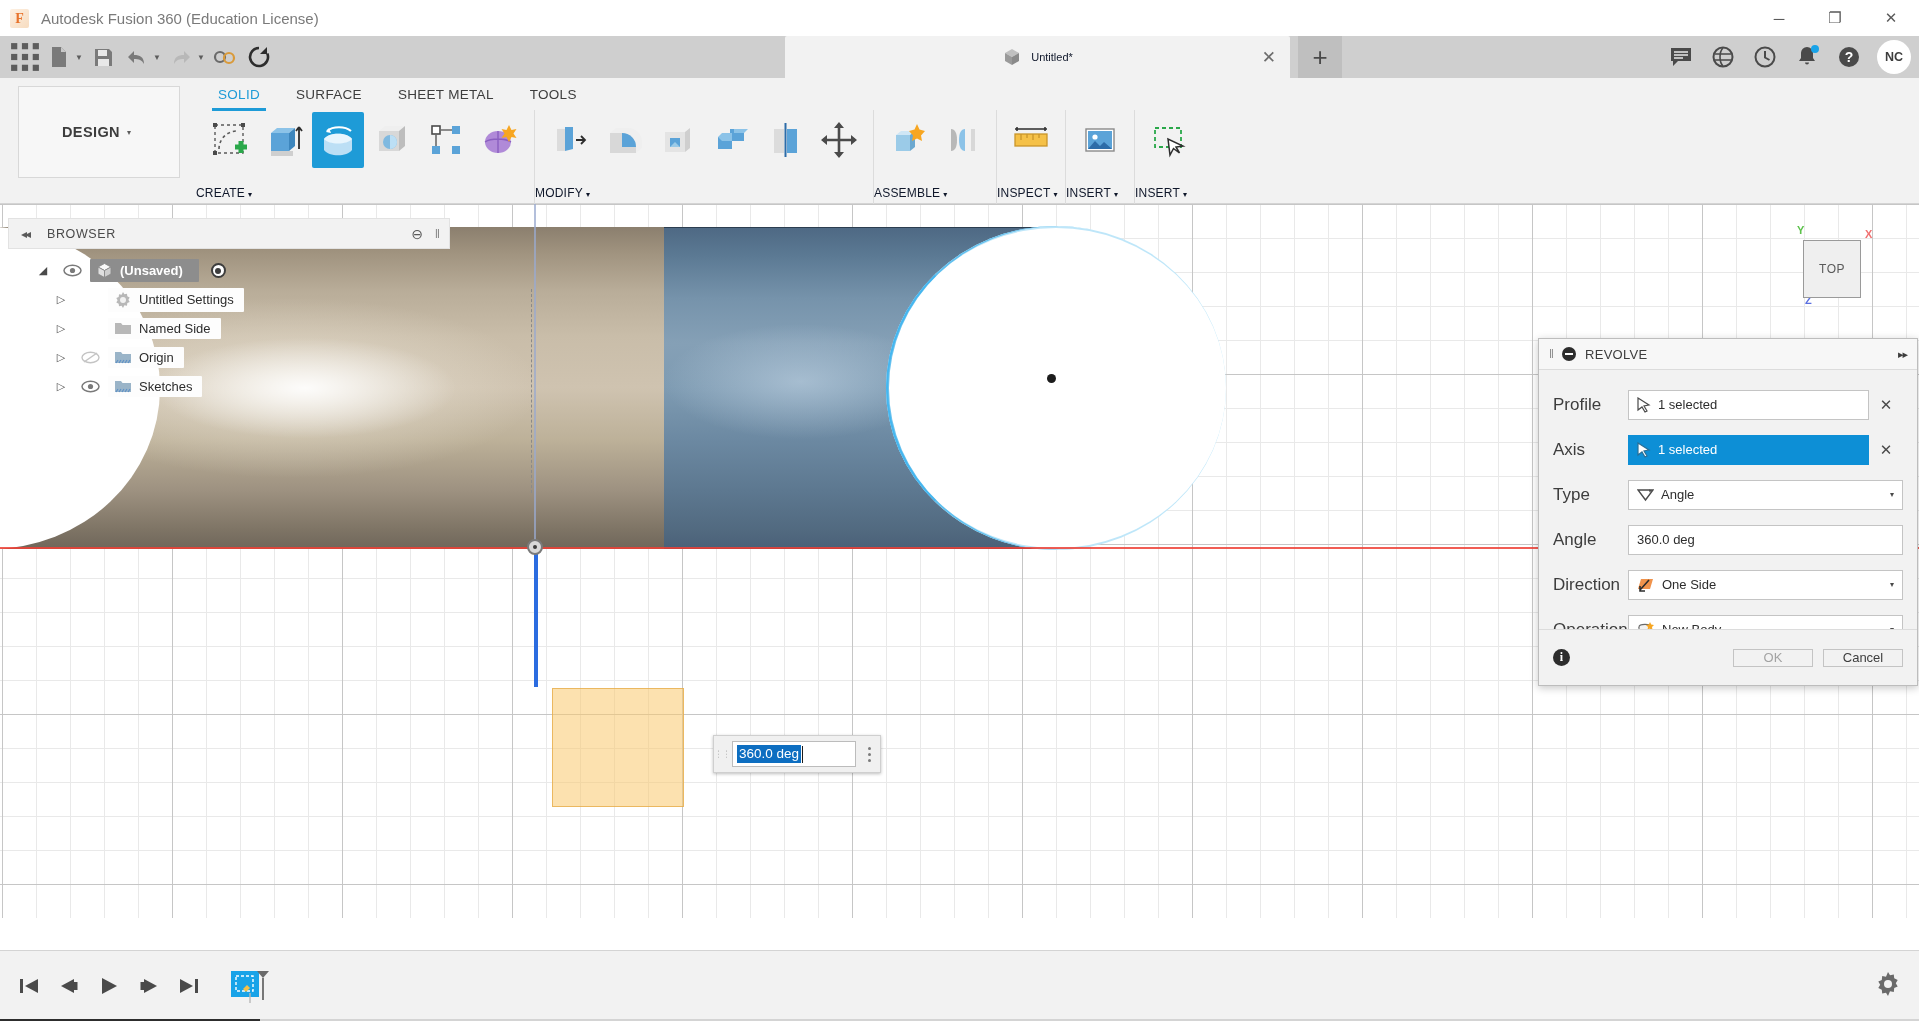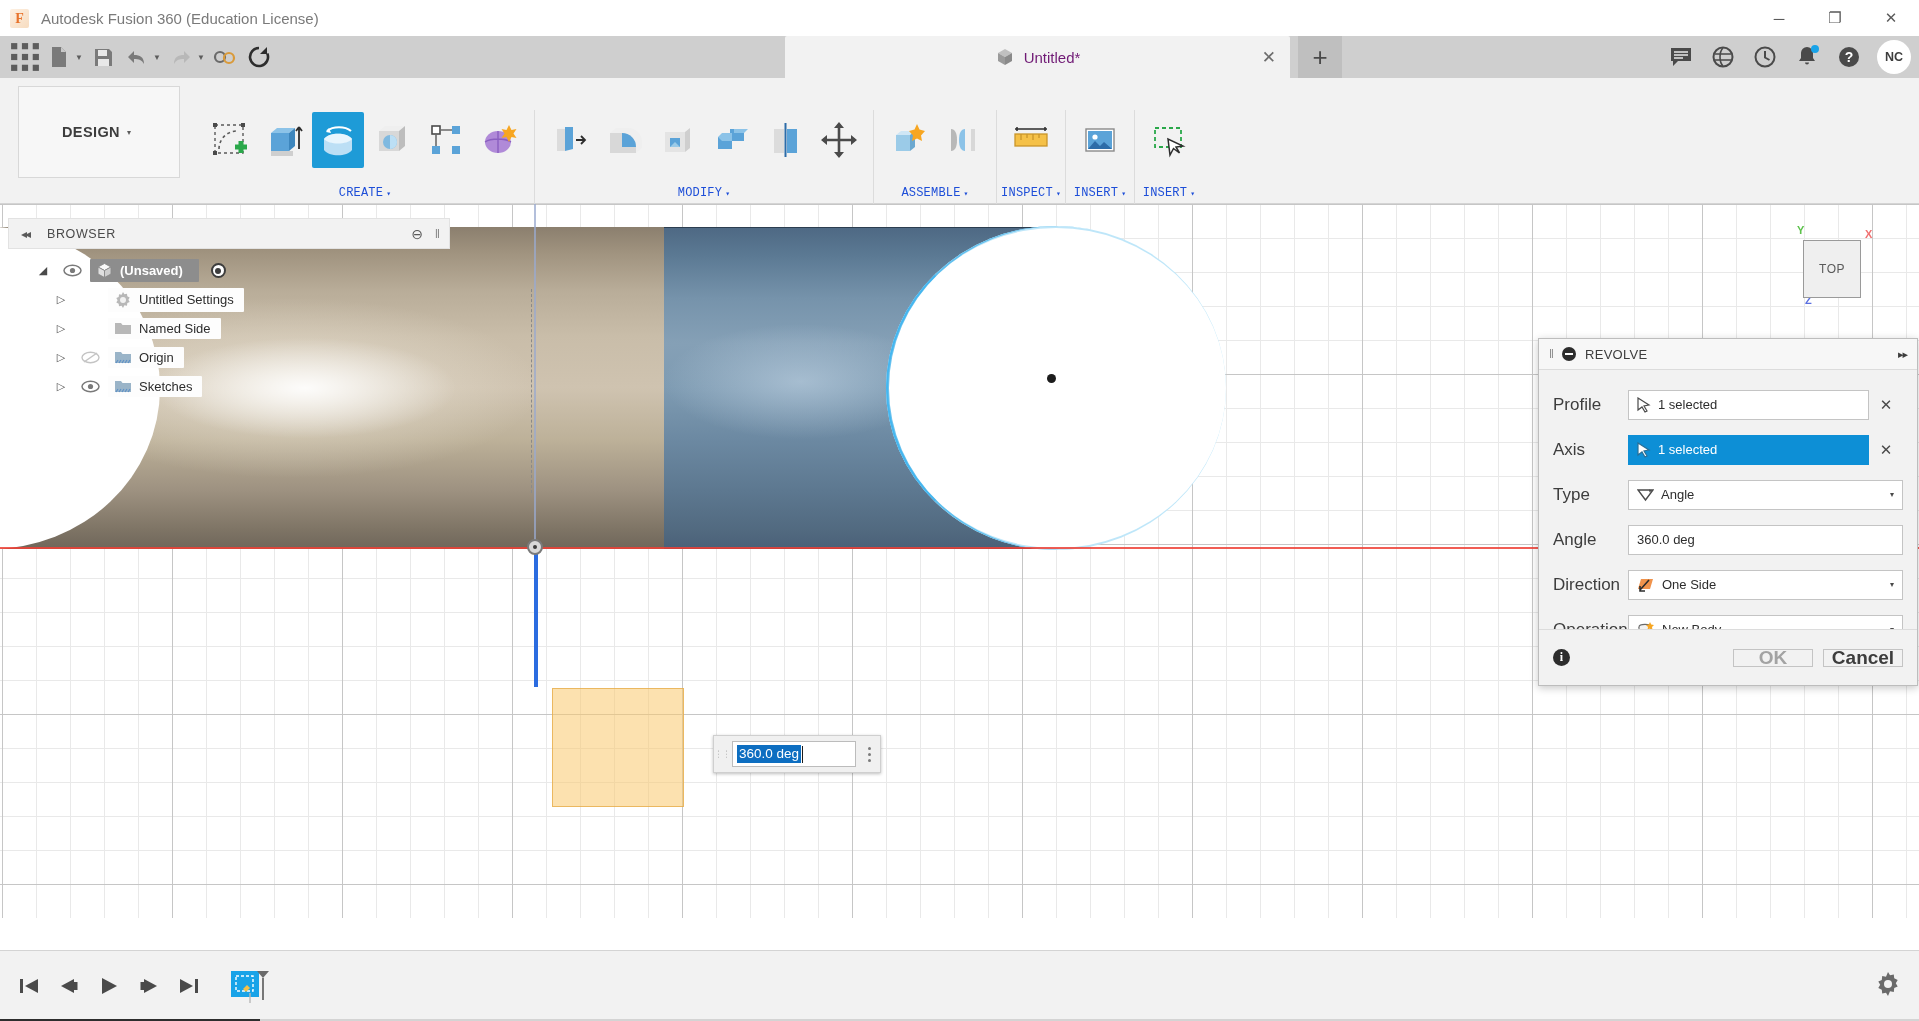--- a/index.html
+++ b/index.html
@@ -40,21 +40,21 @@
     justify-content: center; color: #5d5d5d;
   }
   .caret { font-size: 8px; color: #5d5d5d; margin-left: -4px; width: 14px;
            display:flex; align-items:center; justify-content:center; }
   .doctab {
     position: absolute; left: 785px; top: 36px; width: 505px; height: 42px;
     background: #f2f2f2; display: flex; align-items: center;
     justify-content: center; border-radius: 2px 2px 0 0;
   }
   .doctab-inner { display: flex; align-items: center; gap: 9px; }
-  .doctab-title { font-size: 15px; color: #701a75; }
+  .doctab-title { font-size: 11px; color: #0f172a; }
   .doctab-close {
     position: absolute; right: 14px; font-size: 17px; color: #6d6d6d;
   }
   .tabplus {
     position: absolute; left: 1298px; top: 36px; width: 44px; height: 42px;
     background: #bfbfbf; display: flex; align-items: center;
     justify-content: center; color: #4a4a4a; font-size: 26px; font-weight: 300;
   }
   .rightqat { position: absolute; right: 8px; top: 36px; height: 42px;
               display: flex; align-items: center; gap: 2px; }
@@ -94,23 +94,22 @@
   .panels {
     position: absolute; left: 196px; top: 32px; right: 0; height: 94px;
     display: flex; align-items: flex-start;
   }
   .panel { display: flex; flex-direction: column; height: 94px;
            position: relative; }
   .panel + .panel { border-left: 1px solid #dcdcdc; }
   .panel-icons { display: flex; align-items: flex-start; gap: 2px;
                  padding: 2px 8px 0 8px; flex: 1; }
   .panel-label {
-    font-size: 12px; color: #1d4ed8; text-align: center; padding-bottom: 4px;
+    font-size: 12px; color: #0f172a; text-align: left; padding-bottom: 4px;
     letter-spacing: .2px;
-    font-family: Liberation Mono, monospace;
   }
   .panel-label .caret2 { font-size: 8px; margin-left: 3px; }
   .tool { width: 52px; height: 56px; display: flex; align-items: center;
           justify-content: center; border-radius: 2px; }
   .tool.sel { background: #1e9bd7; }
   .icn { width: 42px; height: 42px; display: block; }
 
   
   .viewport {
     position: absolute; top: 204px; left: 0; width: 1919px; height: 714px;
@@ -301,21 +300,21 @@
     position: absolute; left: 0; bottom: 0; width: 100%; height: 56px;
     background: #f2f2f2; border-top: 1px solid #dcdcdc;
     display: flex; align-items: center; padding: 0 14px;
   }
   .info-i { width: 17px; height: 17px; border-radius: 50%; background: #2d2d2d;
             color: #fff; font-size: 12px; font-weight: bold;
             display: flex; align-items: center; justify-content: center;
             font-family: "Liberation Serif", serif; }
   .btn {
     width: 80px; height: 18px; border: 1px solid #c4c4c4; background: #f2f2f2;
-    font-size: 19px; display: flex; align-items: center; justify-content: center; font-weight: bold;
+    font-size: 13px; display: flex; align-items: center; justify-content: center;
   }
   .btn.ok { margin-left: auto; color: #a3a3a3; }
   .btn.cancel { margin-left: 10px; color: #3d3d3d; }
   .timeline {
     position: absolute; left: 0; top: 950px; width: 1919px; height: 71px;
     background: #f2f2f2; border-top: 1px solid #d4d4d4;
     display: flex; align-items: center;
   }
   .tl-btns { display: flex; align-items: center; gap: 6px; margin-left: 12px; }
   .tl-btn { width: 34px; height: 34px; display: flex; align-items: center;
@@ -454,20 +453,26 @@
     </div>
     <div class="avatar">NC</div>
   </div>
 
   <div class="ribbon">
     <div class="design-box">
       <span class="design-label">DESIGN</span>
       <span class="caret">▾</span>
     </div>
 
+    <div class="tabs">
+      <div class="rtab active">SOLID</div>
+      <div class="rtab">SURFACE</div>
+      <div class="rtab">SHEET METAL</div>
+      <div class="rtab">TOOLS</div>
+    </div>
 
     <div class="panels">
 
       <div class="panel">
         <div class="panel-icons">
           <div class="tool">
             <svg class="icn" viewBox="0 0 42 42">
               <g stroke="#5a5a5a" stroke-width="1.4" fill="none" stroke-dasharray="3 3">
                   <rect x="6" y="6" width="28" height="28"></rect>
                 </g>

